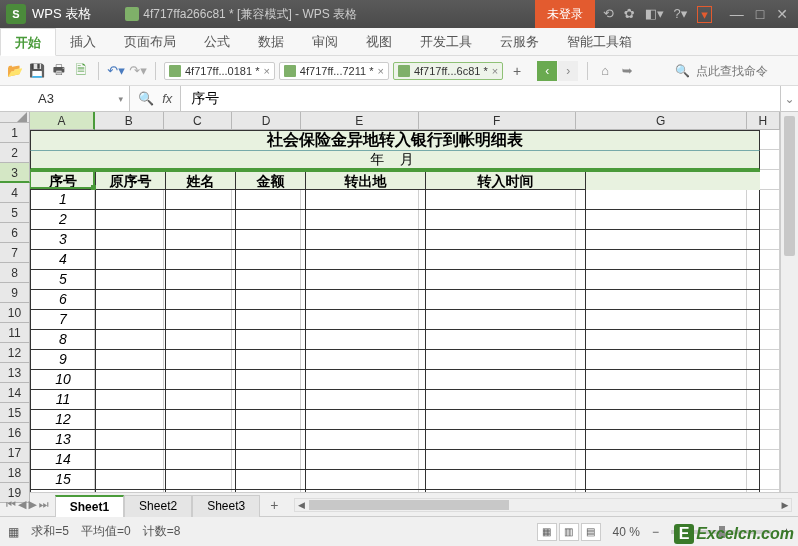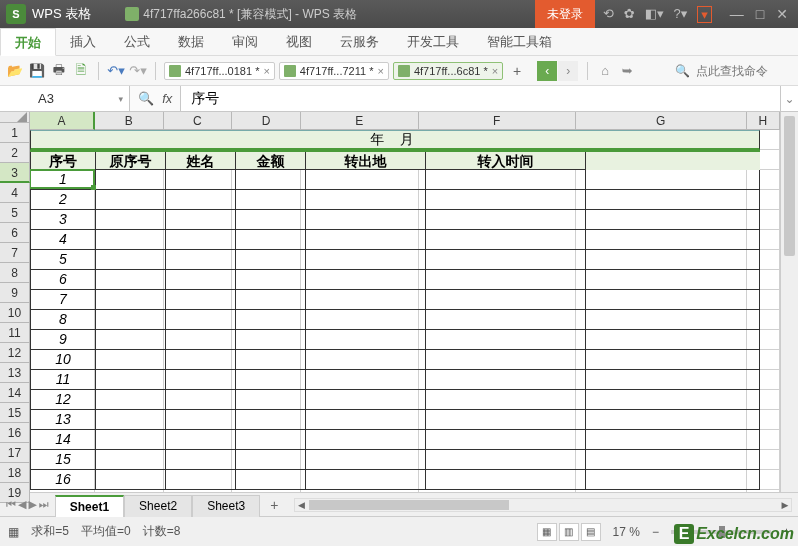--- a/index.html
+++ b/index.html
@@ -119,26 +119,27 @@
   <div class="win-controls">
     <span>—</span>
     <span>□</span>
     <span>✕</span>
   </div>
 </div>
 
 <div class="menubar" id="menubar">
     <div class="menutab active">开始</div>
     <div class="menutab">插入</div>
+    <div class="menutab">页面布局</div>
     <div class="menutab">公式</div>
     <div class="menutab">数据</div>
     <div class="menutab">审阅</div>
     <div class="menutab">视图</div>
+    <div class="menutab">开发工具</div>
     <div class="menutab">云服务</div>
-    <div class="menutab">开发工具</div>
     <div class="menutab">智能工具箱</div>
   </div>
 
 <div class="toolbar">
   <span class="tool-icn" style="color:#d88a2e">📂</span>
   <span class="tool-icn" style="color:#4a7bbf">💾</span>
   <span class="tool-icn" style="color:#555">🖶</span>
   <span class="tool-icn" style="color:#4a9b3a">🗎</span>
   <span class="divider"></span>
   <span class="tool-icn" style="color:#4a7bbf">↶▾</span>
@@ -408,20 +409,21 @@
             <div class="cell" style="width: 70px;"></div>
             <div class="cell" style="width: 70px;"></div>
             <div class="cell" style="width: 70px;"></div>
             <div class="cell" style="width: 120px;"></div>
             <div class="cell" style="width: 160px;"></div>
             <div class="cell" style="width: 174px;"></div>
             <div class="cell" style="width: 34px;"></div>
           </div>
         </div>
       <div class="sheet-content" id="sheetcontent">
+          <div class="title-row">社会保险金异地转入银行到帐明细表</div>
           <div class="subtitle-row">年 月</div>
           <div class="header-row">
             <div class="hc" style="width:66px">序号</div>
             <div class="hc" style="width:70px">原序号</div>
             <div class="hc" style="width:70px">姓名</div>
             <div class="hc" style="width:70px">金额</div>
             <div class="hc" style="width:120px">转出地</div>
             <div class="hc" style="width:160px">转入时间</div>
           </div>
           <div class="data-row">
@@ -601,21 +603,21 @@
   <span>▦</span>
   <span>求和=5</span>
   <span>平均值=0</span>
   <span>计数=8</span>
   <div class="spacer"></div>
   <div class="view-btns">
     <span>▦</span>
     <span>▥</span>
     <span>▤</span>
   </div>
-  <span>17 %</span>
+  <span>40 %</span>
   <span>−</span>
   <div class="zoom-slider">
       <div class="knob"></div>
     </div>
   <span>+</span>
 </div>
 
 <div class="watermark">
   <span class="e">E</span>
     <span>Excelcn.com</span>

